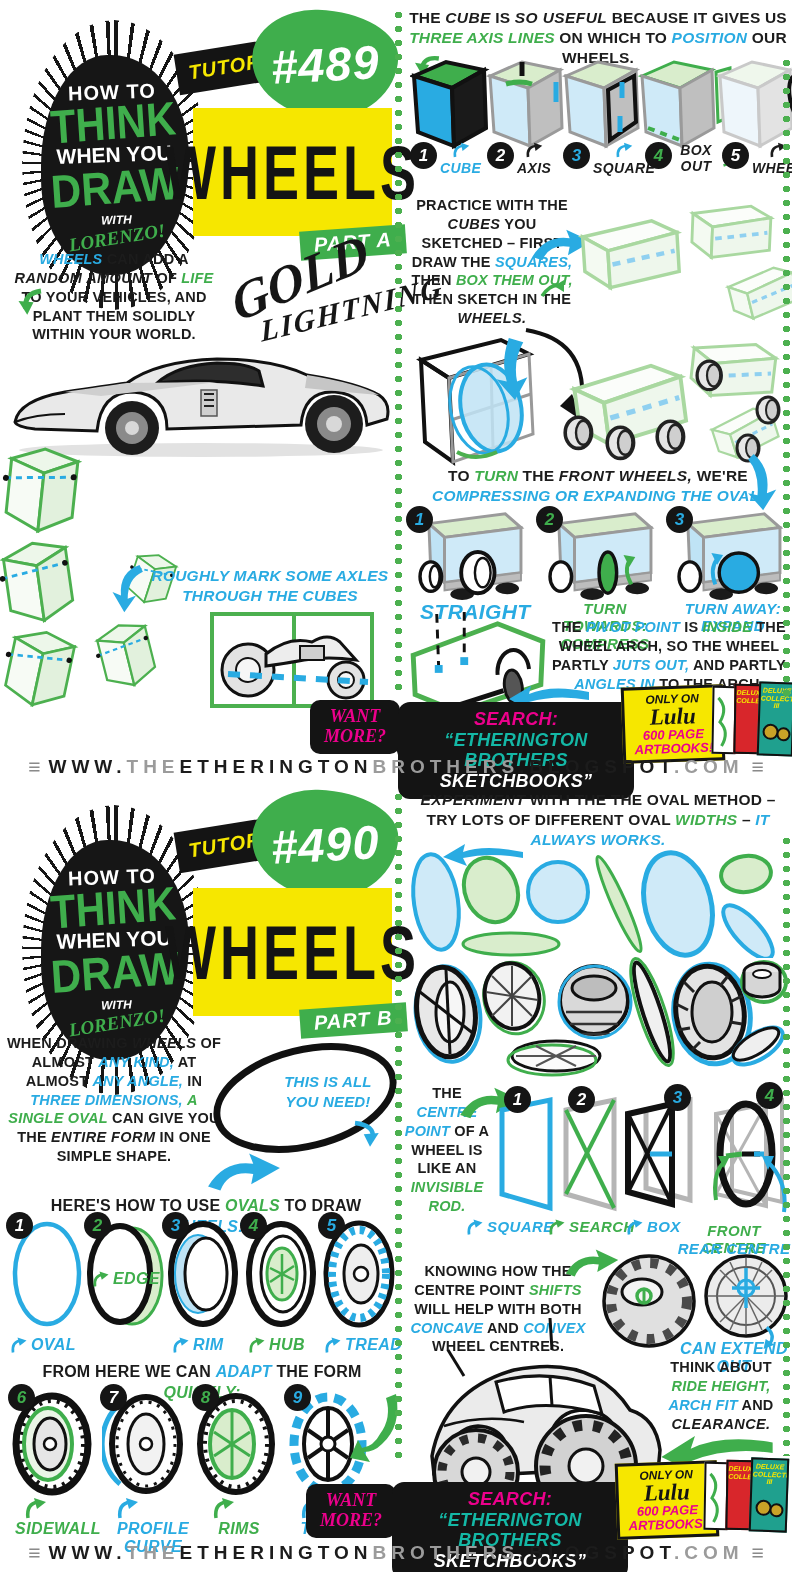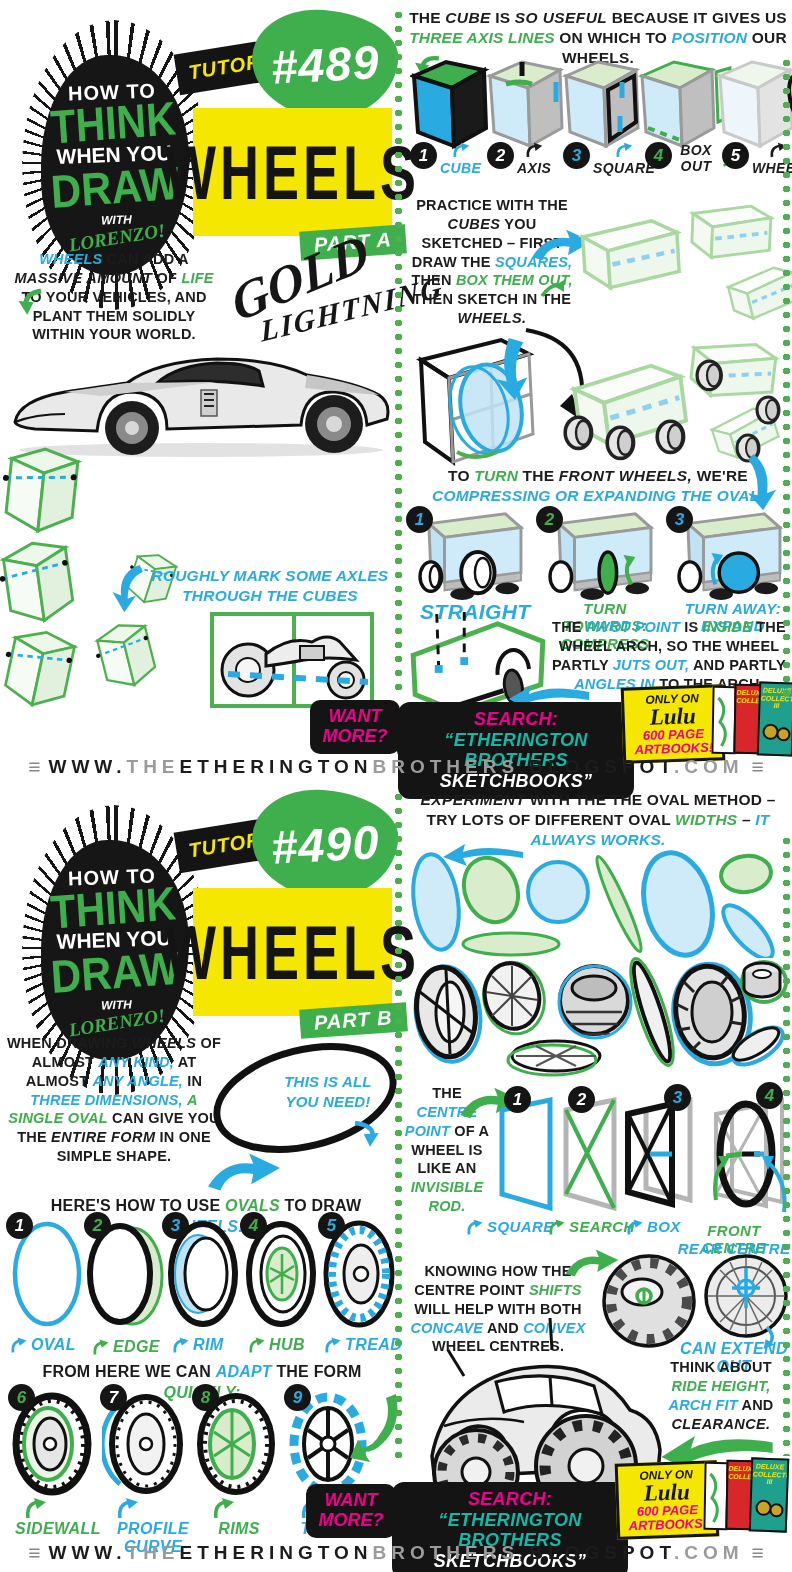--- a/index.html
+++ b/index.html
@@ -57,21 +57,21 @@
        border-top:14px solid transparent;border-bottom:14px solid transparent;transform:rotate(-8deg);}
   .splat{background:#3fae4c;border-radius:44% 56% 48% 52%/46% 42% 58% 54%;transform:rotate(2deg);
          display:flex;align-items:center;justify-content:center;}
   .splat-num{color:#fff;font-size:47px;font-weight:700;font-style:italic;transform:rotate(-5deg);letter-spacing:1px;}
   .ybox{background:#f6e700;display:flex;align-items:center;justify-content:center;}
   .ybox-title{font-size:54px;font-weight:700;letter-spacing:4px;transform:scaleY(1.4);color:#141414;}
   .ptag{background:#3fae4c;color:#fff;font-style:italic;font-weight:700;font-size:20px;
         padding:3px 14px;transform:rotate(-4deg);letter-spacing:1px;}
 
   .wm{background:#141414;border-radius:10px;color:#ec008c;font-weight:700;font-style:italic;
-      font-size:18px;text-align:center;padding:7px 9px;line-height:1.1;}
+      font-size:18px;text-align:center;padding:7px 9px;line-height:1.1;font-family:Liberation Serif, serif;}
   .wm::after{content:"";position:absolute;right:-12px;bottom:-6px;width:16px;height:12px;background:#141414;
       clip-path:polygon(0 0,100% 60%,20% 100%);}
   .sb{background:#141414;border-radius:12px;text-align:center;font-weight:700;font-style:italic;
       font-size:18px;line-height:1.15;letter-spacing:.3px;padding:7px 10px;}
   .lulu{background:#f6e700;border:3px solid #141414;transform:rotate(-2deg);text-align:center;padding:3px 6px;}
   .lulu .only{font-size:12px;font-style:italic;font-weight:700;color:#141414;}
   .lulu .lu{font-family:"Liberation Serif",serif;font-style:italic;font-weight:700;font-size:23px;line-height:.95;color:#141414;}
   .lulu .ab{color:#ec008c;font-style:italic;font-weight:700;font-size:13px;line-height:1.1;}
   .book{position:absolute;border:2px solid #111;overflow:hidden;}
   .book-label{color:#f6e700;font-weight:700;font-style:italic;font-size:7px;line-height:1.1;text-align:center;padding-top:3px;}
@@ -123,21 +123,21 @@
 
   <div class="abs tut" style="left:176px;top:44px;">TUTORIAL</div>
   <div class="abs splat" style="left:252px;top:10px;width:146px;height:108px;">
     <div class="splat-num">#489</div>
   </div>
   <div class="abs ybox" style="left:193px;top:108px;width:199px;height:128px;">
     <div class="ybox-title">WHEELS</div>
   </div>
   <div class="abs ptag" style="left:300px;top:228px;">PART A</div>
 
-  <div class="abs txt" style="left:8px;top:250px;width:212px;font-size:14.5px;"><span class="sg-blue">WHEELS</span><span> CAN ADD A </span><span class="sg-embold">MASSIVE AMOUNT</span><span> OF </span><span class="sg-green">LIFE</span><span> TO YOUR VEHICLES, AND PLANT THEM SOLIDLY WITHIN YOUR WORLD.</span></div>
+  <div class="abs txt" style="left:8px;top:250px;width:212px;font-size:14.5px;"><span class="sg-blue">WHEELS</span><span> CAN ADD A </span><span class="sg-embold">RANDOM AMOUNT</span><span> OF </span><span class="sg-green">LIFE</span><span> TO YOUR VEHICLES, AND PLANT THEM SOLIDLY WITHIN YOUR WORLD.</span></div>
 
   <svg class="abs curl c-green" style="left:14px;top:286px;width:34px;height:30px;" viewBox="0 0 24 24">
     <path d="M20 4 Q6 6 8 18" fill="none" stroke="currentColor" stroke-width="4"></path>
       <path d="M2 12 L9 23 L14 13 Z" fill="currentColor"></path>
   </svg>
 
   <div class="abs glett" style="left:228px;top:248px;font-size:52px;transform:rotate(-22deg) skewX(-8deg);">GOLD</div>
   <div class="abs glett" style="left:258px;top:292px;font-size:30px;transform:rotate(-14deg) skewX(-10deg);letter-spacing:2px;">LIGHTNING</div>
 
   <svg class="abs" style="left:5px;top:330px;" width="392" height="132" viewBox="0 0 392 132">
@@ -495,21 +495,21 @@
   <div class="badge abs" style="left:240px;top:1212px;" data-color="green">4</div>
   <div class="badge abs" style="left:318px;top:1212px;" data-color="blue">5</div>
 
   <div class="abs steprow" style="left:10px;top:1336px;">
     <svg class="curl c-blue" viewBox="0 0 24 24">
         <path d="M4 22 Q2 8 14 6" fill="none" stroke="currentColor" stroke-width="3.5"></path>
         <path d="M10 2 L22 6 L13 13 Z" fill="currentColor"></path>
       </svg>
     <div class="lbl" style="font-size:16px;" data-color="blue">OVAL</div>
   </div>
-  <div class="abs steprow" style="left:92px;top:1338px;">
+  <div class="abs steprow" style="left:92px;top:1270px;">
     <svg class="curl c-green" viewBox="0 0 24 24">
         <path d="M4 22 Q2 8 14 6" fill="none" stroke="currentColor" stroke-width="3.5"></path>
         <path d="M10 2 L22 6 L13 13 Z" fill="currentColor"></path>
       </svg>
     <div class="lbl" style="font-size:16px;" data-color="green">EDGE</div>
   </div>
   <div class="abs steprow" style="left:172px;top:1336px;">
     <svg class="curl c-blue" viewBox="0 0 24 24">
         <path d="M4 22 Q2 8 14 6" fill="none" stroke="currentColor" stroke-width="3.5"></path>
         <path d="M10 2 L22 6 L13 13 Z" fill="currentColor"></path>

